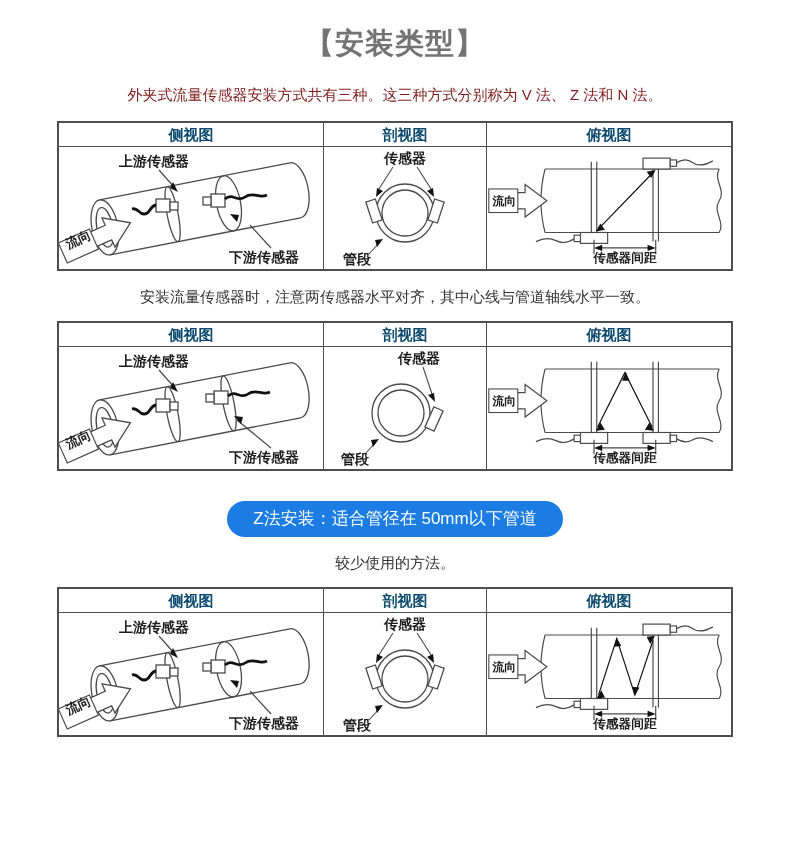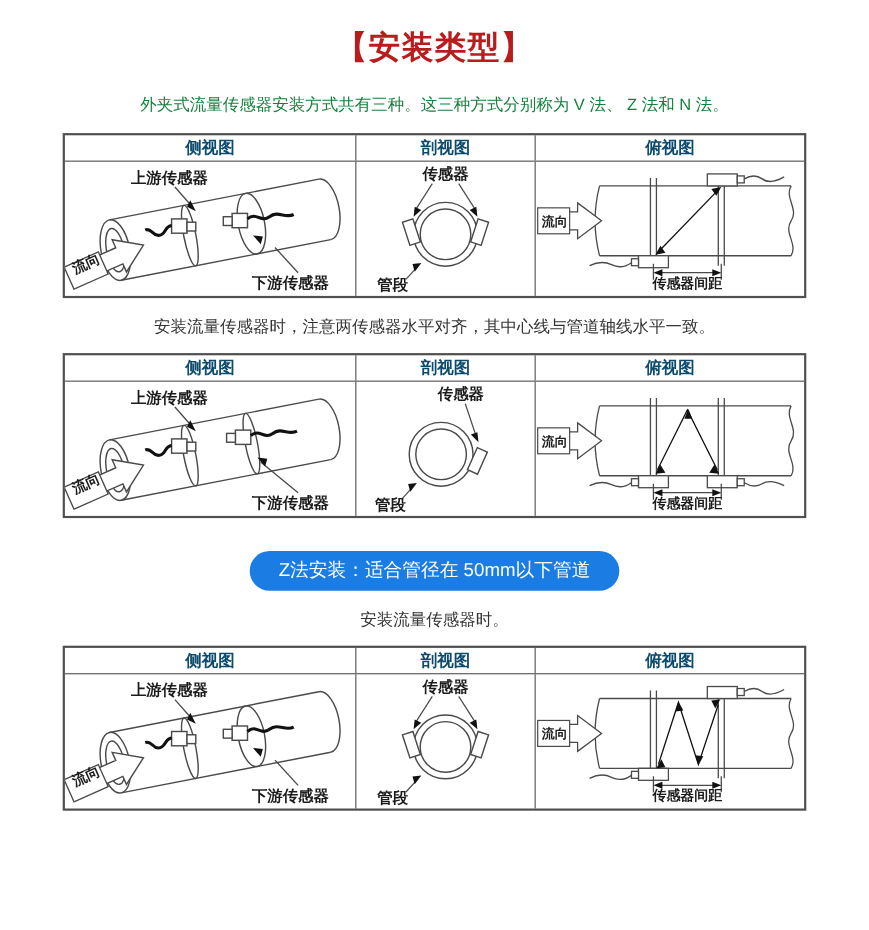--- a/index.html
+++ b/index.html
@@ -1,21 +1,21 @@
 <!DOCTYPE html>
 <html><head>
 <meta charset="utf-8">
 <style>
   * { box-sizing: border-box; margin: 0; padding: 0; }
   html,body { background:#fff; }
   body { font-family:"Liberation Sans", sans-serif; }
   .page { position:relative; width:790px; height:845px; margin:0 auto; background:#fff; overflow:hidden; }
 
-  .title { text-align:center; padding-top:24px; font-size:29px; font-weight:bold; color:#b91c1c; letter-spacing:1px; }
-  .intro { text-align:center; margin-top:22px; font-size:15px; color:#15803d; }
+  .title { text-align:center; padding-top:24px; font-size:29px; font-weight:bold; color:#737373; letter-spacing:1px; }
+  .intro { text-align:center; margin-top:22px; font-size:15px; color:#7f1d1d; }
 
   .pill { display:table; margin:0 auto; background:#1b7de4; color:#fff; font-size:17px;
           height:36px; line-height:36px; padding:0 26px; border-radius:19px; white-space:nowrap; }
   .pill.p1 { margin-top:22px; }
   .pill.p2 { margin-top:32px; }
   .pill.p3 { margin-top:30px; }
   .note { text-align:center; margin-top:17px; font-size:15px; color:#333; }
 
   .panel { width:676px; margin:16px auto 0; border:2px solid #4f4f4f; background:#fff; }
   .panel.m2 { margin-top:14px; }
@@ -236,21 +236,21 @@
             <text x="19" y="58" text-anchor="middle" font-size="13">流向</text>
             <text x="152" y="120" text-anchor="middle" font-size="14">传感器间距</text>
           </svg>
         </div>
       </div>
     </div>
   </div>
 
   <div>
     <div class="pill p3">Z法安装：适合管径在 50mm以下管道</div>
-    <div class="note">安装流量传感器时。</div>
+    <div class="note">较少使用的方法。</div>
 
     <div class="panel m2">
       <div class="panel-header">
         <div class="hcell c1">侧视图</div>
         <div class="hcell c2">剖视图</div>
         <div class="hcell c3">俯视图</div>
       </div>
       <div class="panel-body">
 
         <div class="bcell c1">

